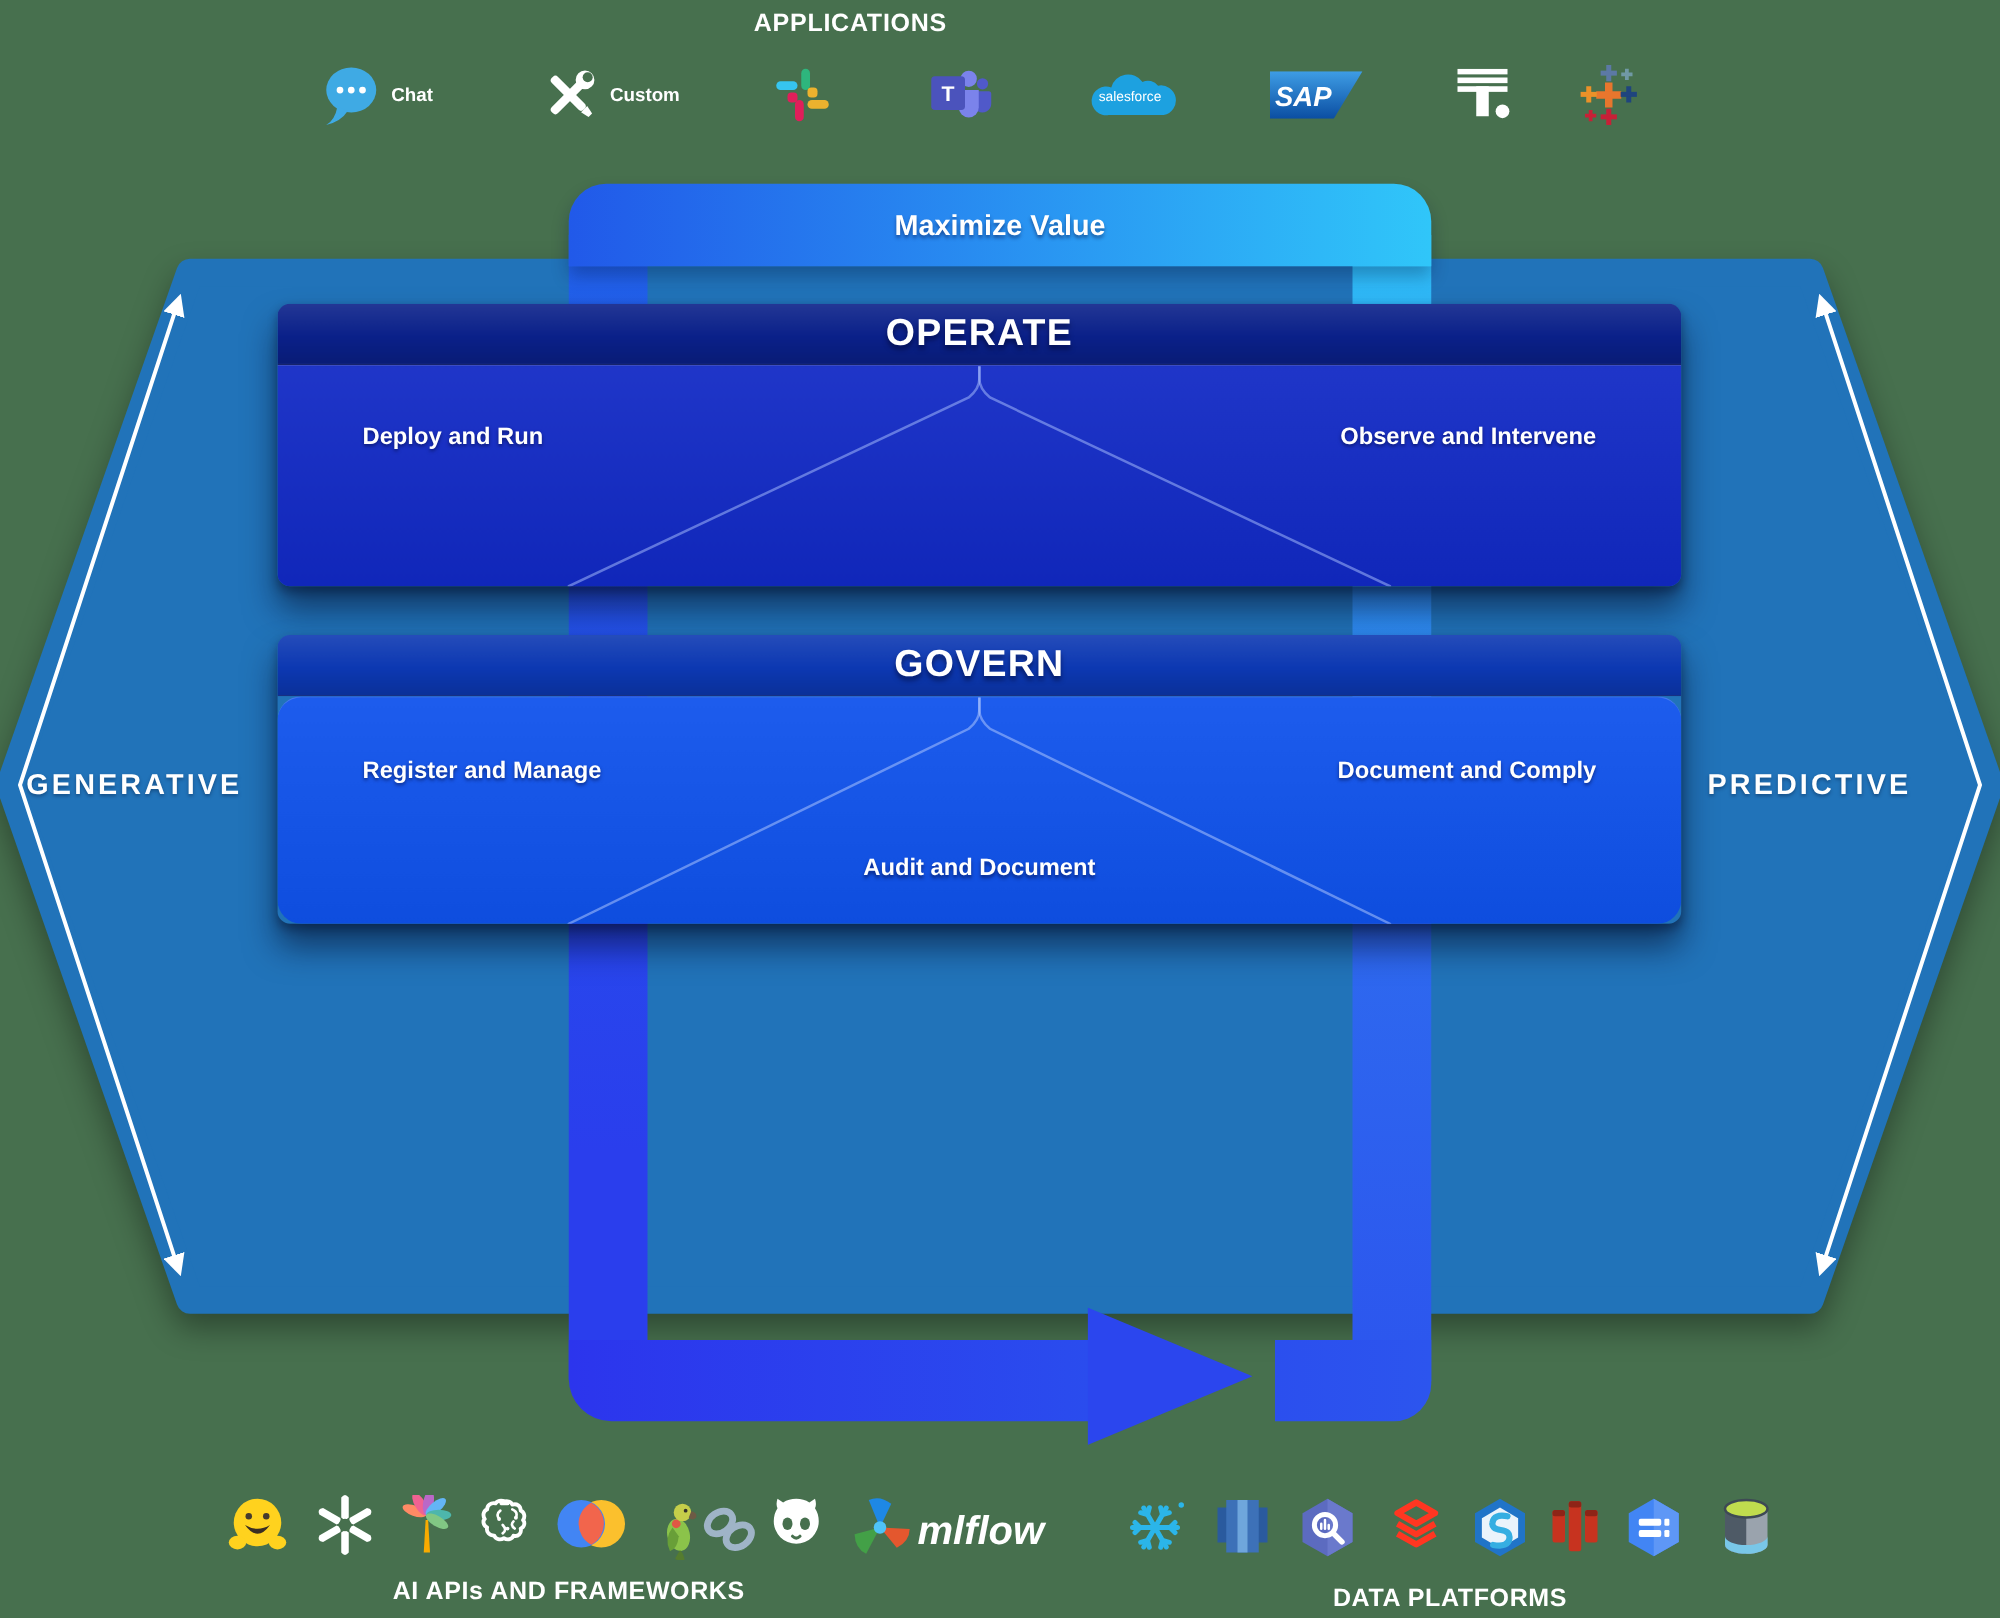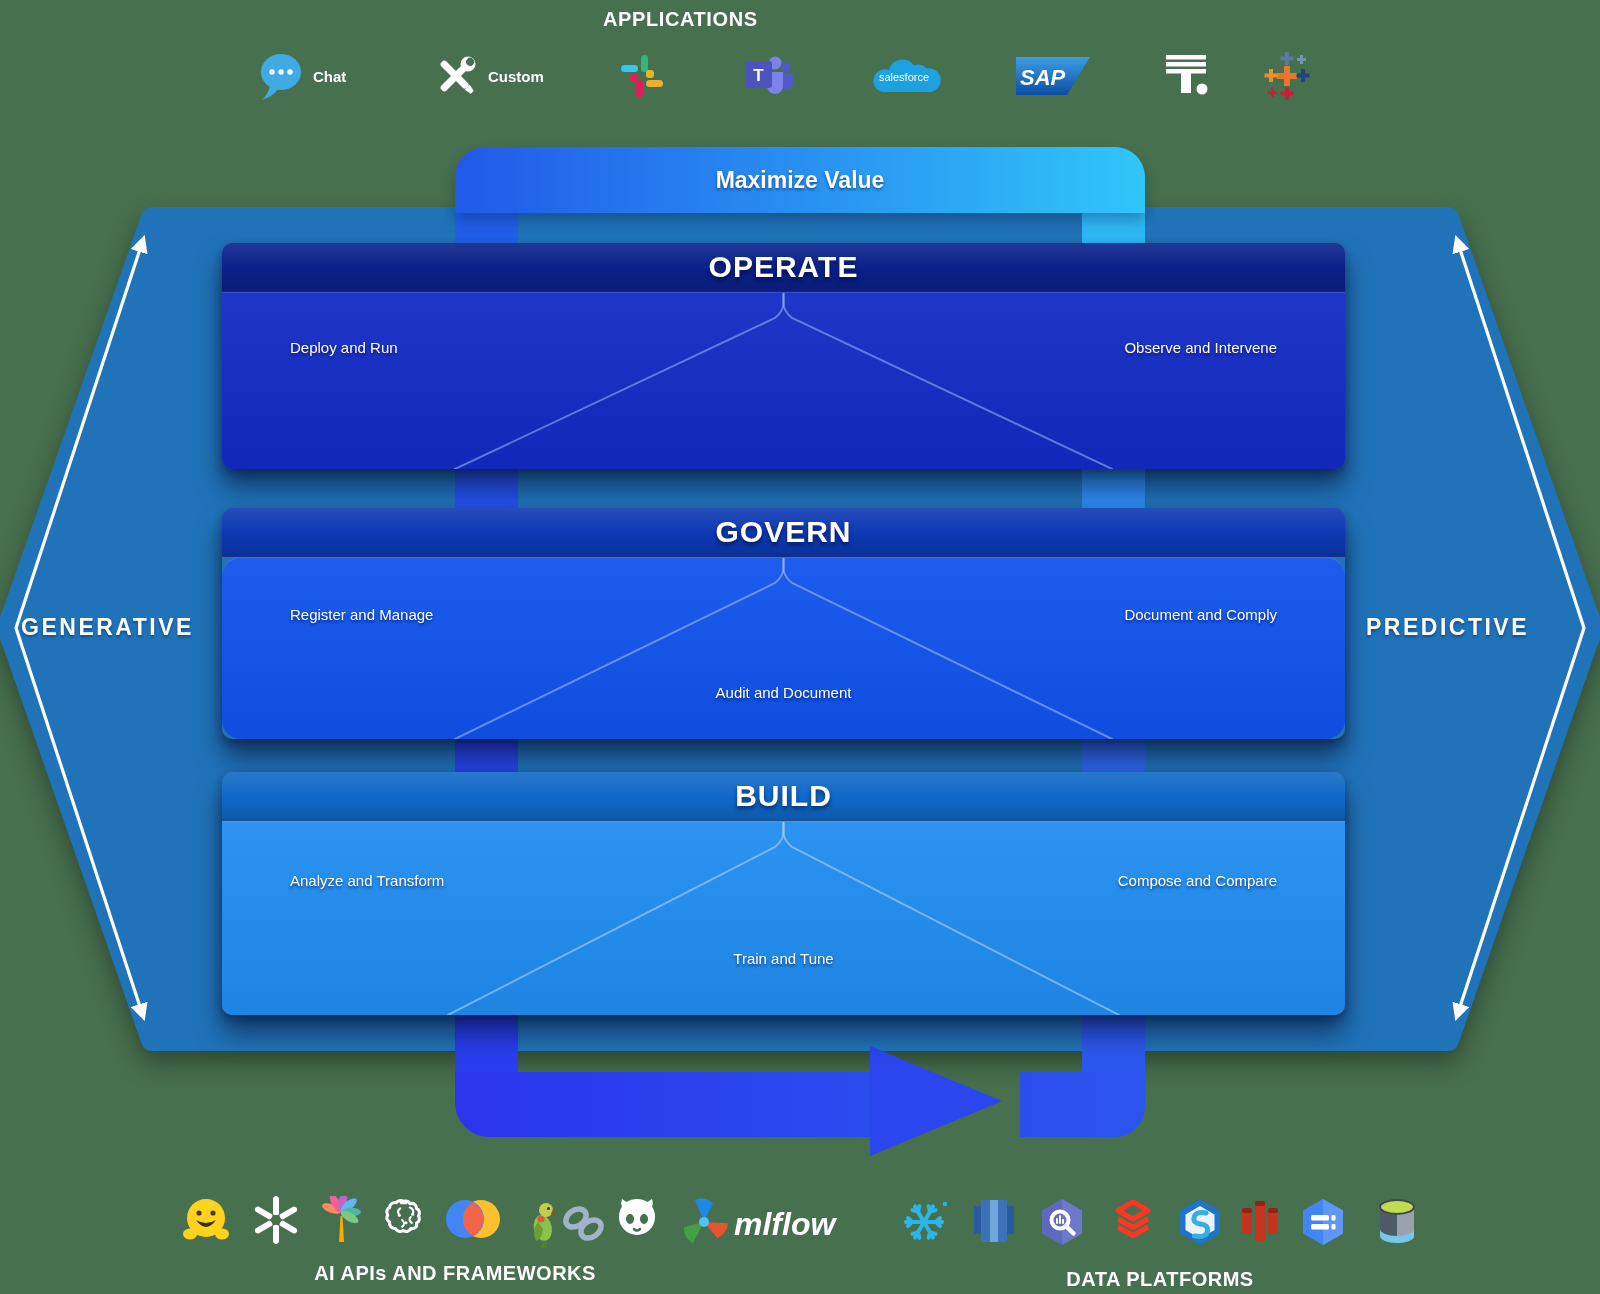--- a/index.html
+++ b/index.html
@@ -32,21 +32,21 @@
   .panel{position:absolute;left:222px;width:1123px;z-index:3;border-radius:10px;
     box-shadow:0 18px 26px rgba(3,10,35,.55),0 4px 8px rgba(3,10,35,.35);}
   .panel-header{height:48px;border-radius:10px 10px 0 0;display:flex;align-items:center;justify-content:center;
     background-image:linear-gradient(180deg,rgba(255,255,255,.10),rgba(255,255,255,0) 55%,rgba(0,0,0,.14));
     border-bottom:1px solid rgba(0,0,30,.35);}
   .panel-header span{color:#fff;font-size:30px;font-weight:800;letter-spacing:1px;text-shadow:0 3px 4px rgba(2,6,40,.55);}
   .panel-body{position:relative;border-radius:0 0 10px 10px;
     background-image:linear-gradient(180deg,rgba(255,255,255,.06),rgba(0,0,0,.06));
     border-top:1px solid rgba(255,255,255,.18);}
   .panel-body svg.dividers{position:absolute;left:0;top:0;}
-  .cell-label{position:absolute;color:#fff;font-size:15px;font-weight:400;text-shadow:0 2px 3px rgba(4,10,60,.6);white-space:nowrap;}
+  .cell-label{position:absolute;color:#fff;font-size:19px;font-weight:700;text-shadow:0 2px 3px rgba(4,10,60,.6);white-space:nowrap;}
   .cell-left{left:68px;}
   .cell-right{right:68px;text-align:right;}
   .cell-center{left:0;width:100%;text-align:center;}
   
   .foot-icon{position:absolute;top:1196px;}
   .foot-label{position:absolute;color:#fff;font-weight:800;font-size:20px;letter-spacing:.5px;text-align:center;}
   .mlflow-word{position:absolute;left:734px;top:1206px;color:#fff;font-weight:800;font-size:32px;font-style:italic;}
 </style>
 </head>
 <body style="background: rgb(71, 112, 78);">
@@ -223,36 +223,20 @@
           <path d="M561.5 0 L561.5 10 Q561.5 18 553 25 L233 181"></path>
           <path d="M561.5 0 L561.5 10 Q561.5 18 570 25 L890 181"></path>
         </g>
       </svg>
       <div class="cell-label cell-left" style="top:48px;">Register and Manage</div>
       <div class="cell-label cell-right" style="top:48px;">Document and Comply</div>
       <div class="cell-label cell-center" style="top:126px;">Audit and Document</div>
     </div>
   </div>
 
-  <div class="panel" style="top:772px;">
-    <div class="panel-header" style="background-color: rgb(15, 104, 199);">
-      <span>BUILD</span>
-    </div>
-    <div class="panel-body" style="height: 193px; background-color: rgb(31, 140, 240);">
-      <svg class="dividers" width="1123" height="193" viewBox="0 0 1123 193">
-        <g stroke="rgba(200,222,255,0.5)" stroke-width="2" fill="none" stroke-linecap="round">
-          <path d="M561.5 0 L561.5 10 Q561.5 18 553 25 L226 193"></path>
-          <path d="M561.5 0 L561.5 10 Q561.5 18 570 25 L897 193"></path>
-        </g>
-      </svg>
-      <div class="cell-label cell-left" style="top:50px;">Analyze and Transform</div>
-      <div class="cell-label cell-right" style="top:50px;">Compose and Compare</div>
-      <div class="cell-label cell-center" style="top:128px;">Train and Tune</div>
-    </div>
-  </div>
 
   <div class="foot-icon" style="left:182px;">
     <svg width="48" height="48" viewBox="0 0 48 48">
       <circle cx="24" cy="22" r="19" fill="#FFD21E"></circle>
       <circle cx="17" cy="17" r="2.6" fill="#463B2E"></circle>
         <circle cx="31" cy="17" r="2.6" fill="#463B2E"></circle>
       <path d="M14 24 Q24 38 34 24 Q24 30 14 24 Z" fill="#3A2E23"></path>
       <ellipse cx="8" cy="38" rx="7" ry="5.5" fill="#FFD21E"></ellipse>
       <ellipse cx="40" cy="38" rx="7" ry="5.5" fill="#FFD21E"></ellipse>
     </svg>

